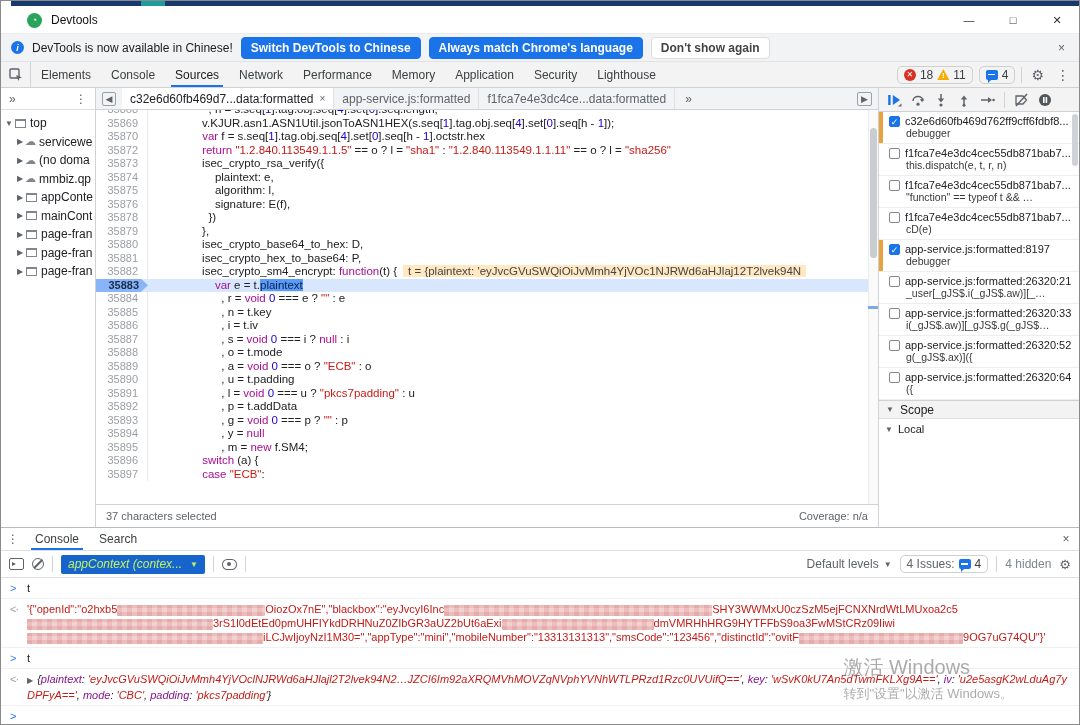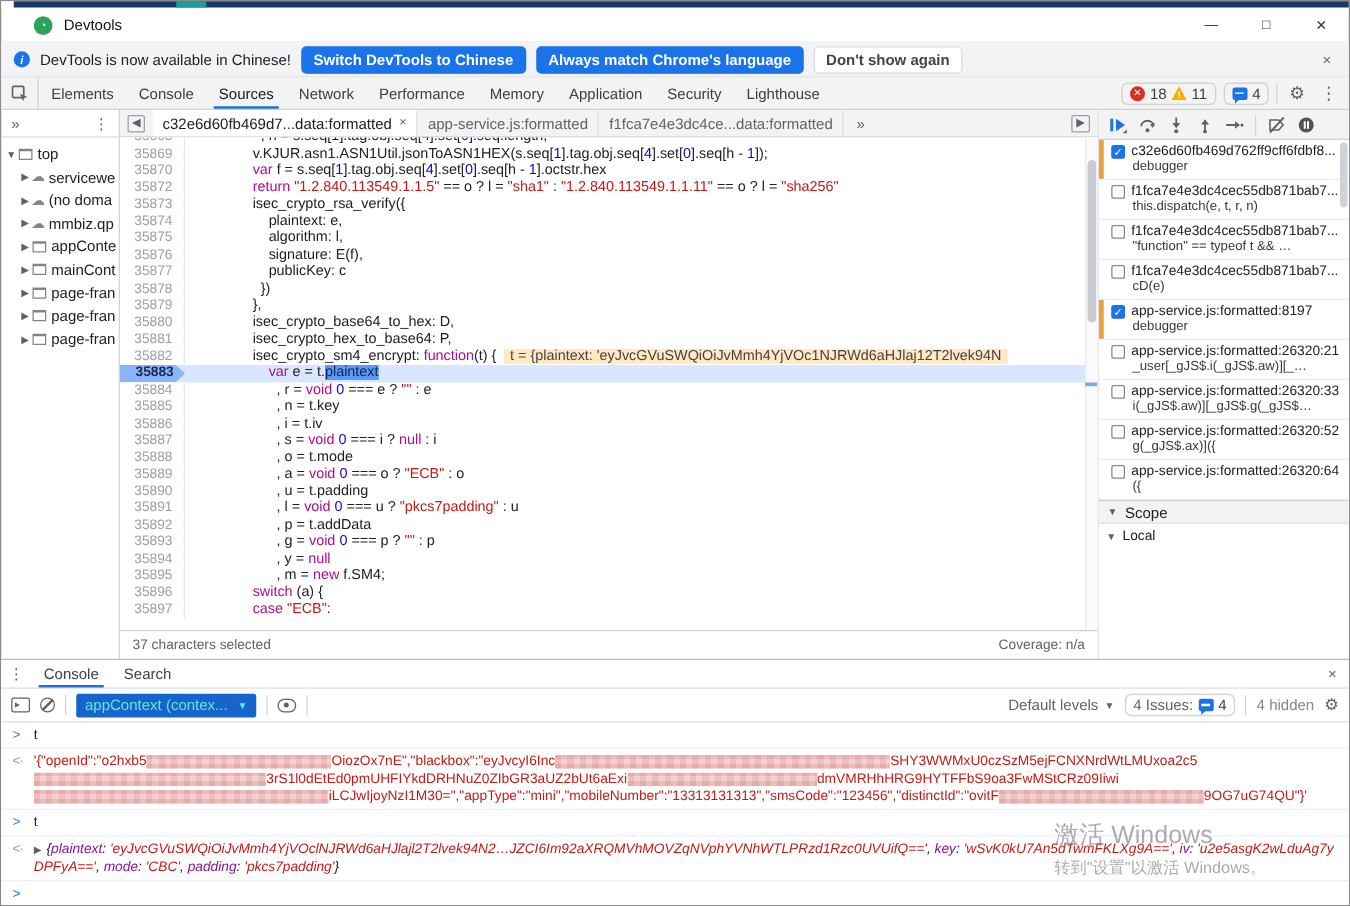--- a/index.html
+++ b/index.html
@@ -110,21 +110,21 @@
   .drawer-tabs { height:23px; display:flex; align-items:stretch; border-bottom:1px solid #e0e0e0; flex:0 0 auto;}
   .dt-kebab { width:24px; display:flex; align-items:center; justify-content:center; color:#5f6368; }
   .dtab { padding:0 10px; display:flex; align-items:center; color:#3c4043; position:relative; }
   .dtab.active::after { content:""; position:absolute; left:6px; right:6px; bottom:0; height:2px; background:#1a73e8; }
   .dt-close { margin-left:auto; width:26px; display:flex; align-items:center; justify-content:center; color:#5f6368; }
   .console-toolbar { height:27px; display:flex; align-items:center; gap:8px; padding:0 8px; border-bottom:1px solid #e0e0e0; flex:0 0 auto;}
   .ic-sidebar { width:15px; height:12px; border:1px solid #5f6368; border-radius:2px; position:relative; }
   .ic-sidebar::after { content:""; position:absolute; left:2px; top:2.5px; border:2.5px solid transparent; border-left:4px solid #5f6368; }
   .ic-clear { width:12px; height:12px; border:1.5px solid #5f6368; border-radius:50%; position:relative; }
   .ic-clear::after { content:""; position:absolute; left:-1px; top:4.2px; width:12px; height:1.5px; background:#5f6368; transform:rotate(-45deg); }
-  .ctx-select { background:#1765cc; color:#5eead4; height:19px; display:flex; align-items:center; gap:8px; padding:0 7px; border-radius:2px; max-width:170px; white-space:nowrap; }
+  .ctx-select { background:#1765cc; color:#bef264; height:19px; display:flex; align-items:center; gap:8px; padding:0 7px; border-radius:2px; max-width:170px; white-space:nowrap;font-style:italic; }
   .ctx-select .dd { font-size:8px; }
   .ic-eye { width:15px; height:11px; border:1.5px solid #5f6368; border-radius:70% 70% 70% 70%/100% 100% 100% 100%; position:relative; }
   .ic-eye::after { content:""; position:absolute; left:4px; top:2px; width:4px; height:4px; border-radius:50%; background:#5f6368; }
   .filter-box { flex:1 1 auto; height:19px; border:1px solid #d6d9dc; border-radius:2px; display:flex; align-items:center; padding:0 7px; color:#80868b; background:#fff; max-width:520px;}
   .ct-right { margin-left:auto; display:flex; align-items:center; gap:8px; color:#5f6368; }
   .lvl { display:flex; align-items:center; gap:5px; }
   .hiddenlbl { color:#80868b; }
   .gearp { color:#5f6368; font-size:13px; }
 
   .console-out { flex:1 1 auto; overflow:hidden; font-size:11px; }
@@ -301,21 +301,20 @@
         <div class="code-scroll">
             <div class="code-inner mono" id="code-lines">
               <div class="cline"><span class="gut">35868</span><span class="src"><span class="tk-p">                  , h = s.seq[</span><span class="tk-n">1</span><span class="tk-p">].tag.obj.seq[</span><span class="tk-n">4</span><span class="tk-p">].set[</span><span class="tk-n">0</span><span class="tk-p">].seq.length;</span></span></div>
               <div class="cline"><span class="gut">35869</span><span class="src"><span class="tk-p">                v.KJUR.asn1.ASN1Util.jsonToASN1HEX(s.seq[</span><span class="tk-n">1</span><span class="tk-p">].tag.obj.seq[</span><span class="tk-n">4</span><span class="tk-p">].set[</span><span class="tk-n">0</span><span class="tk-p">].seq[h - </span><span class="tk-n">1</span><span class="tk-p">]);</span></span></div>
               <div class="cline"><span class="gut">35870</span><span class="src"><span class="tk-p">                </span><span class="tk-k">var</span><span class="tk-p"> f = s.seq[</span><span class="tk-n">1</span><span class="tk-p">].tag.obj.seq[</span><span class="tk-n">4</span><span class="tk-p">].set[</span><span class="tk-n">0</span><span class="tk-p">].seq[h - </span><span class="tk-n">1</span><span class="tk-p">].octstr.hex</span></span></div>
               <div class="cline"><span class="gut">35872</span><span class="src"><span class="tk-p">                </span><span class="tk-k">return</span><span class="tk-p"> </span><span class="tk-s">"1.2.840.113549.1.1.5"</span><span class="tk-p"> == o ? l = </span><span class="tk-s">"sha1"</span><span class="tk-p"> : </span><span class="tk-s">"1.2.840.113549.1.1.11"</span><span class="tk-p"> == o ? l = </span><span class="tk-s">"sha256"</span></span></div>
               <div class="cline"><span class="gut">35873</span><span class="src"><span class="tk-p">                isec_crypto_rsa_verify({</span></span></div>
               <div class="cline"><span class="gut">35874</span><span class="src"><span class="tk-p">                    plaintext: e,</span></span></div>
               <div class="cline"><span class="gut">35875</span><span class="src"><span class="tk-p">                    algorithm: l,</span></span></div>
               <div class="cline"><span class="gut">35876</span><span class="src"><span class="tk-p">                    signature: E(f),</span></span></div>
-              <div class="cline"><span class="gut">35877</span><span class="src"><span class="tk-p">                    publicKey: c</span></span></div>
               <div class="cline"><span class="gut">35878</span><span class="src"><span class="tk-p">                  })</span></span></div>
               <div class="cline"><span class="gut">35879</span><span class="src"><span class="tk-p">                },</span></span></div>
               <div class="cline"><span class="gut">35880</span><span class="src"><span class="tk-p">                isec_crypto_base64_to_hex: D,</span></span></div>
               <div class="cline"><span class="gut">35881</span><span class="src"><span class="tk-p">                isec_crypto_hex_to_base64: P,</span></span></div>
               <div class="cline"><span class="gut">35882</span><span class="src"><span class="tk-p">                isec_crypto_sm4_encrypt: </span><span class="tk-k">function</span><span class="tk-p">(t) {</span><span class="ann">t = {plaintext: 'eyJvcGVuSWQiOiJvMmh4YjVOc1NJRWd6aHJlaj12T2lvek94N</span></span></div>
               <div class="cline current"><span class="gut">35883</span><span class="src"><span class="tk-p">                    </span><span class="tk-k">var</span><span class="tk-p"> e = t.</span><span class="tk-sel">plaintext</span></span></div>
               <div class="cline"><span class="gut">35884</span><span class="src"><span class="tk-p">                      , r = </span><span class="tk-k">void</span><span class="tk-p"> </span><span class="tk-n">0</span><span class="tk-p"> === e ? </span><span class="tk-s">""</span><span class="tk-p"> : e</span></span></div>
               <div class="cline"><span class="gut">35885</span><span class="src"><span class="tk-p">                      , n = t.key</span></span></div>
               <div class="cline"><span class="gut">35886</span><span class="src"><span class="tk-p">                      , i = t.iv</span></span></div>
               <div class="cline"><span class="gut">35887</span><span class="src"><span class="tk-p">                      , s = </span><span class="tk-k">void</span><span class="tk-p"> </span><span class="tk-n">0</span><span class="tk-p"> === i ? </span><span class="tk-k">null</span><span class="tk-p"> : i</span></span></div>

